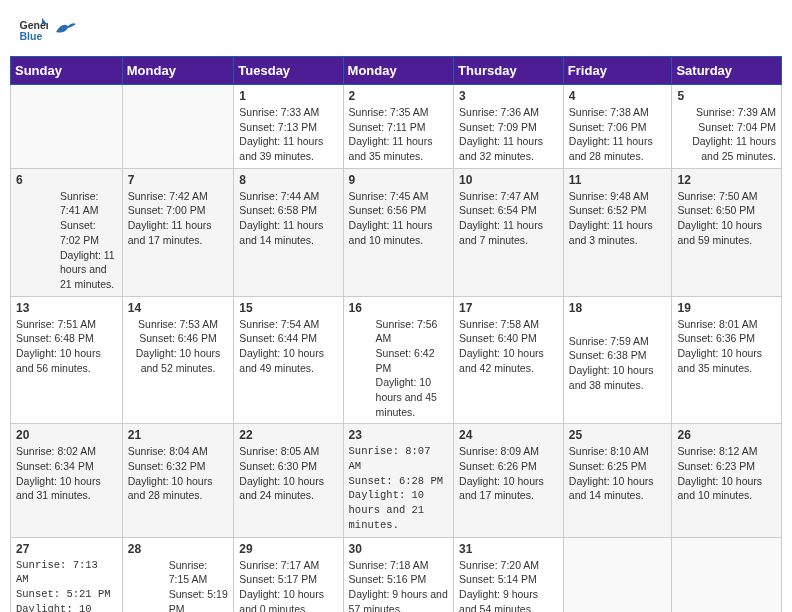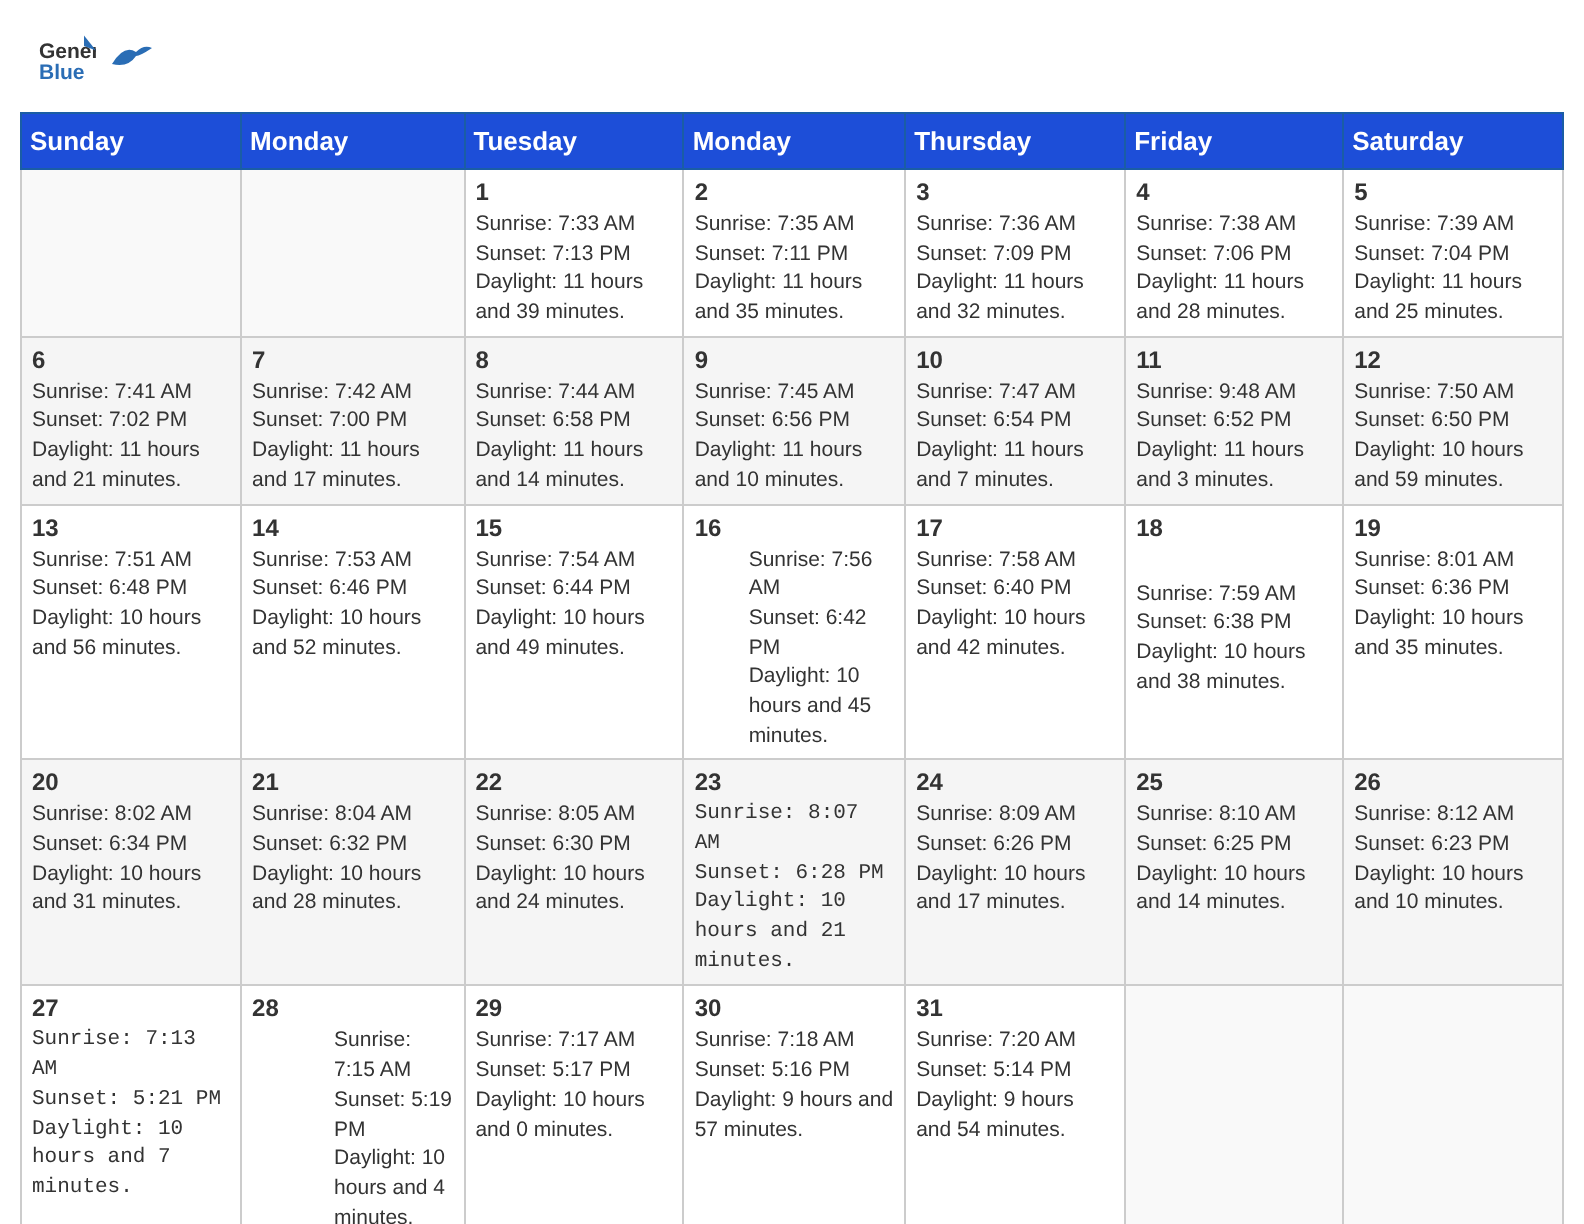--- a/index.html
+++ b/index.html
@@ -37,21 +37,21 @@
     .location {
       font-size: 16px;
       color: #555;
     }
     .calendar {
       width: 100%;
       border-collapse: collapse;
       border: 1px solid #ccc;
     }
     .calendar th {
-      background-color: #1d4ed8;
+      background-color: #4c1d95;
       color: #fff;
       font-size: 13px;
       font-weight: bold;
       padding: 6px 4px;
       text-align: left;
       border: 1px solid #1a5da5;
     }
     .calendar td {
       vertical-align: top;
       border: 1px solid #ccc;
@@ -142,29 +142,29 @@
 Daylight: 11 hours and 32 minutes.</div>
         </td>
         <td>
           <span class="day-num">4</span>
           <div class="day-info" style="white-space: pre-line;">Sunrise: 7:38 AM
 Sunset: 7:06 PM
 Daylight: 11 hours and 28 minutes.</div>
         </td>
         <td>
           <span class="day-num">5</span>
-          <div class="day-info" style="white-space: pre-line;">Sunrise: 7:39 AM
+          <div class="day-info" style="white-space: pre-line; text-align: right;">Sunrise: 7:39 AM
 Sunset: 7:04 PM
 Daylight: 11 hours and 25 minutes.</div>
         </td>
       </tr>
       <tr>
         <td>
           <span class="day-num">6</span>
-          <div class="day-info" style="white-space: pre-line;">Sunrise: 7:41 AM
+          <div class="day-info" style="white-space: pre-line; margin-left: 44px;">Sunrise: 7:41 AM
 Sunset: 7:02 PM
 Daylight: 11 hours and 21 minutes.</div>
         </td>
         <td>
           <span class="day-num">7</span>
           <div class="day-info" style="white-space: pre-line;">Sunrise: 7:42 AM
 Sunset: 7:00 PM
 Daylight: 11 hours and 17 minutes.</div>
         </td>
         <td>
@@ -200,21 +200,21 @@
       </tr>
       <tr>
         <td>
           <span class="day-num">13</span>
           <div class="day-info" style="white-space: pre-line;">Sunrise: 7:51 AM
 Sunset: 6:48 PM
 Daylight: 10 hours and 56 minutes.</div>
         </td>
         <td>
           <span class="day-num">14</span>
-          <div class="day-info" style="white-space: pre-line;">Sunrise: 7:53 AM
+          <div class="day-info" style="white-space: pre-line; text-align: center;">Sunrise: 7:53 AM
 Sunset: 6:46 PM
 Daylight: 10 hours and 52 minutes.</div>
         </td>
         <td>
           <span class="day-num">15</span>
           <div class="day-info" style="white-space: pre-line;">Sunrise: 7:54 AM
 Sunset: 6:44 PM
 Daylight: 10 hours and 49 minutes.</div>
         </td>
         <td>

